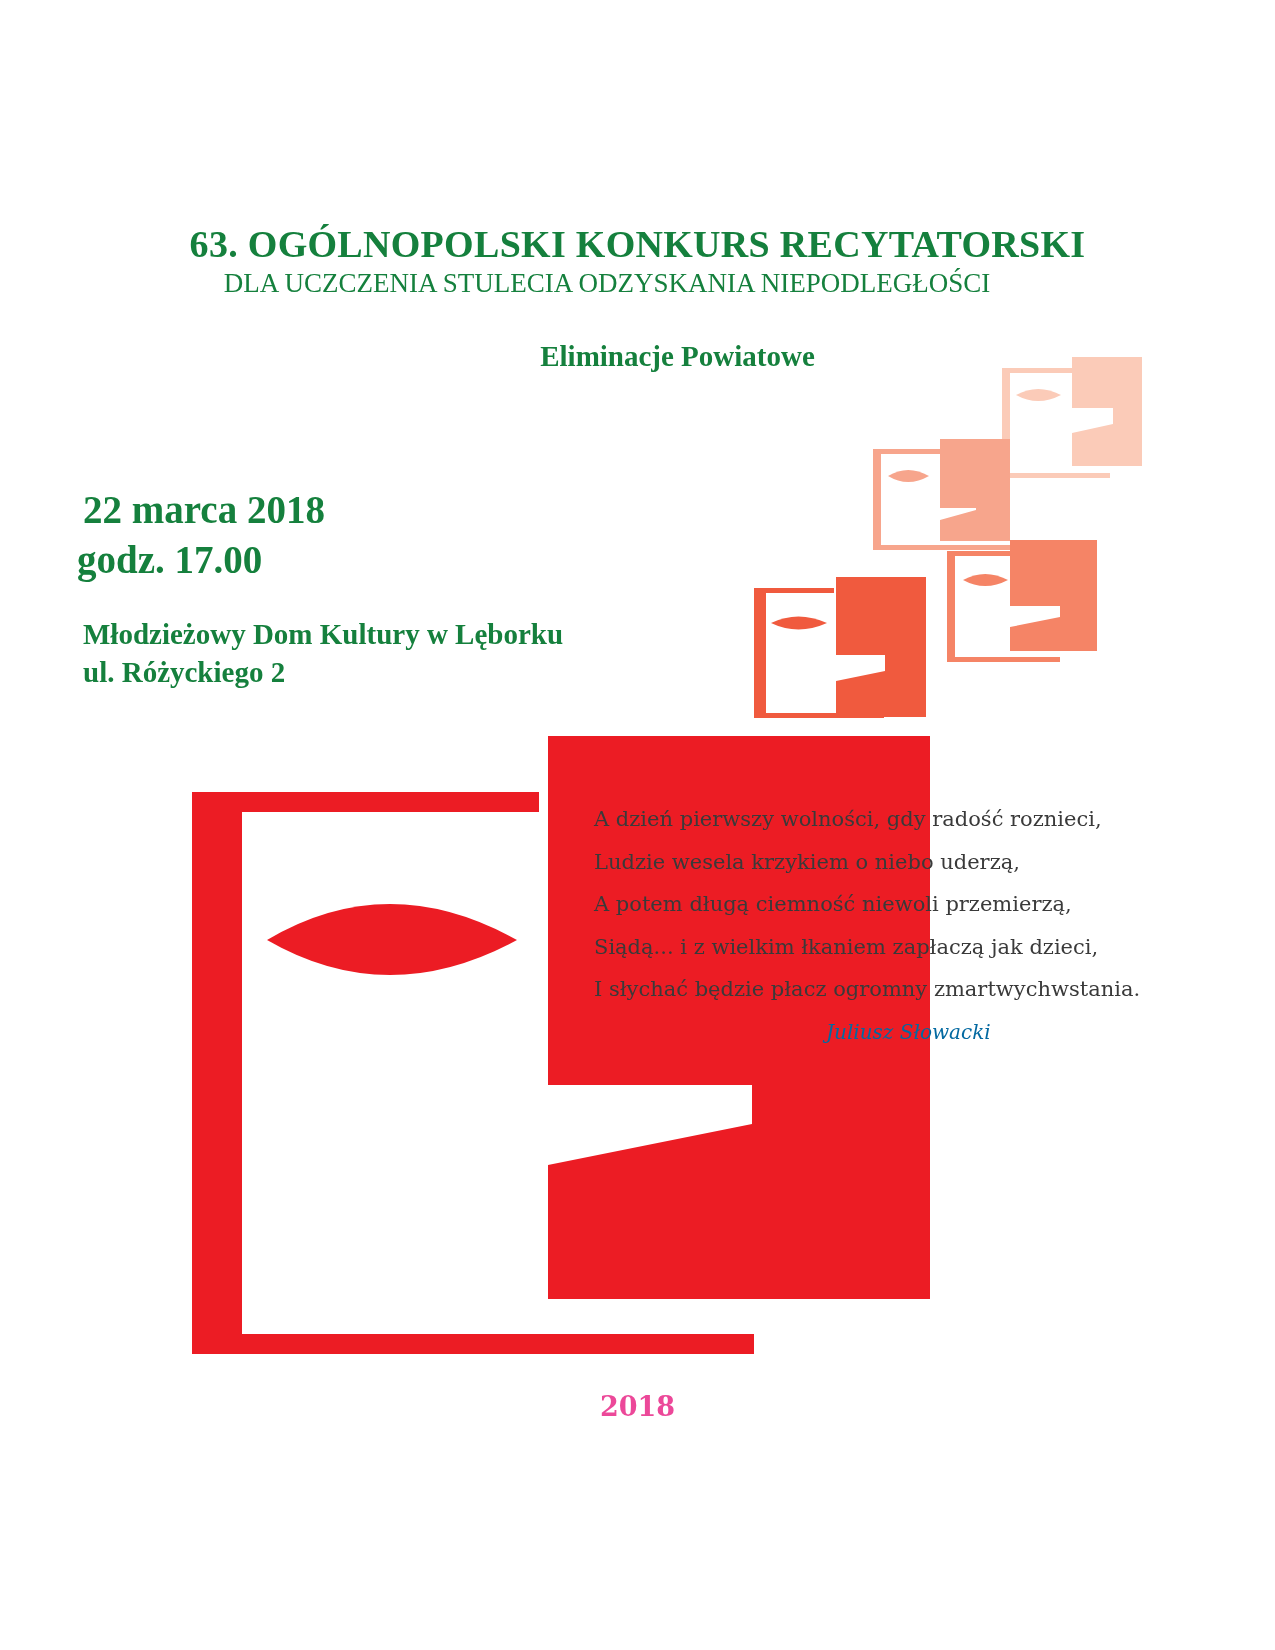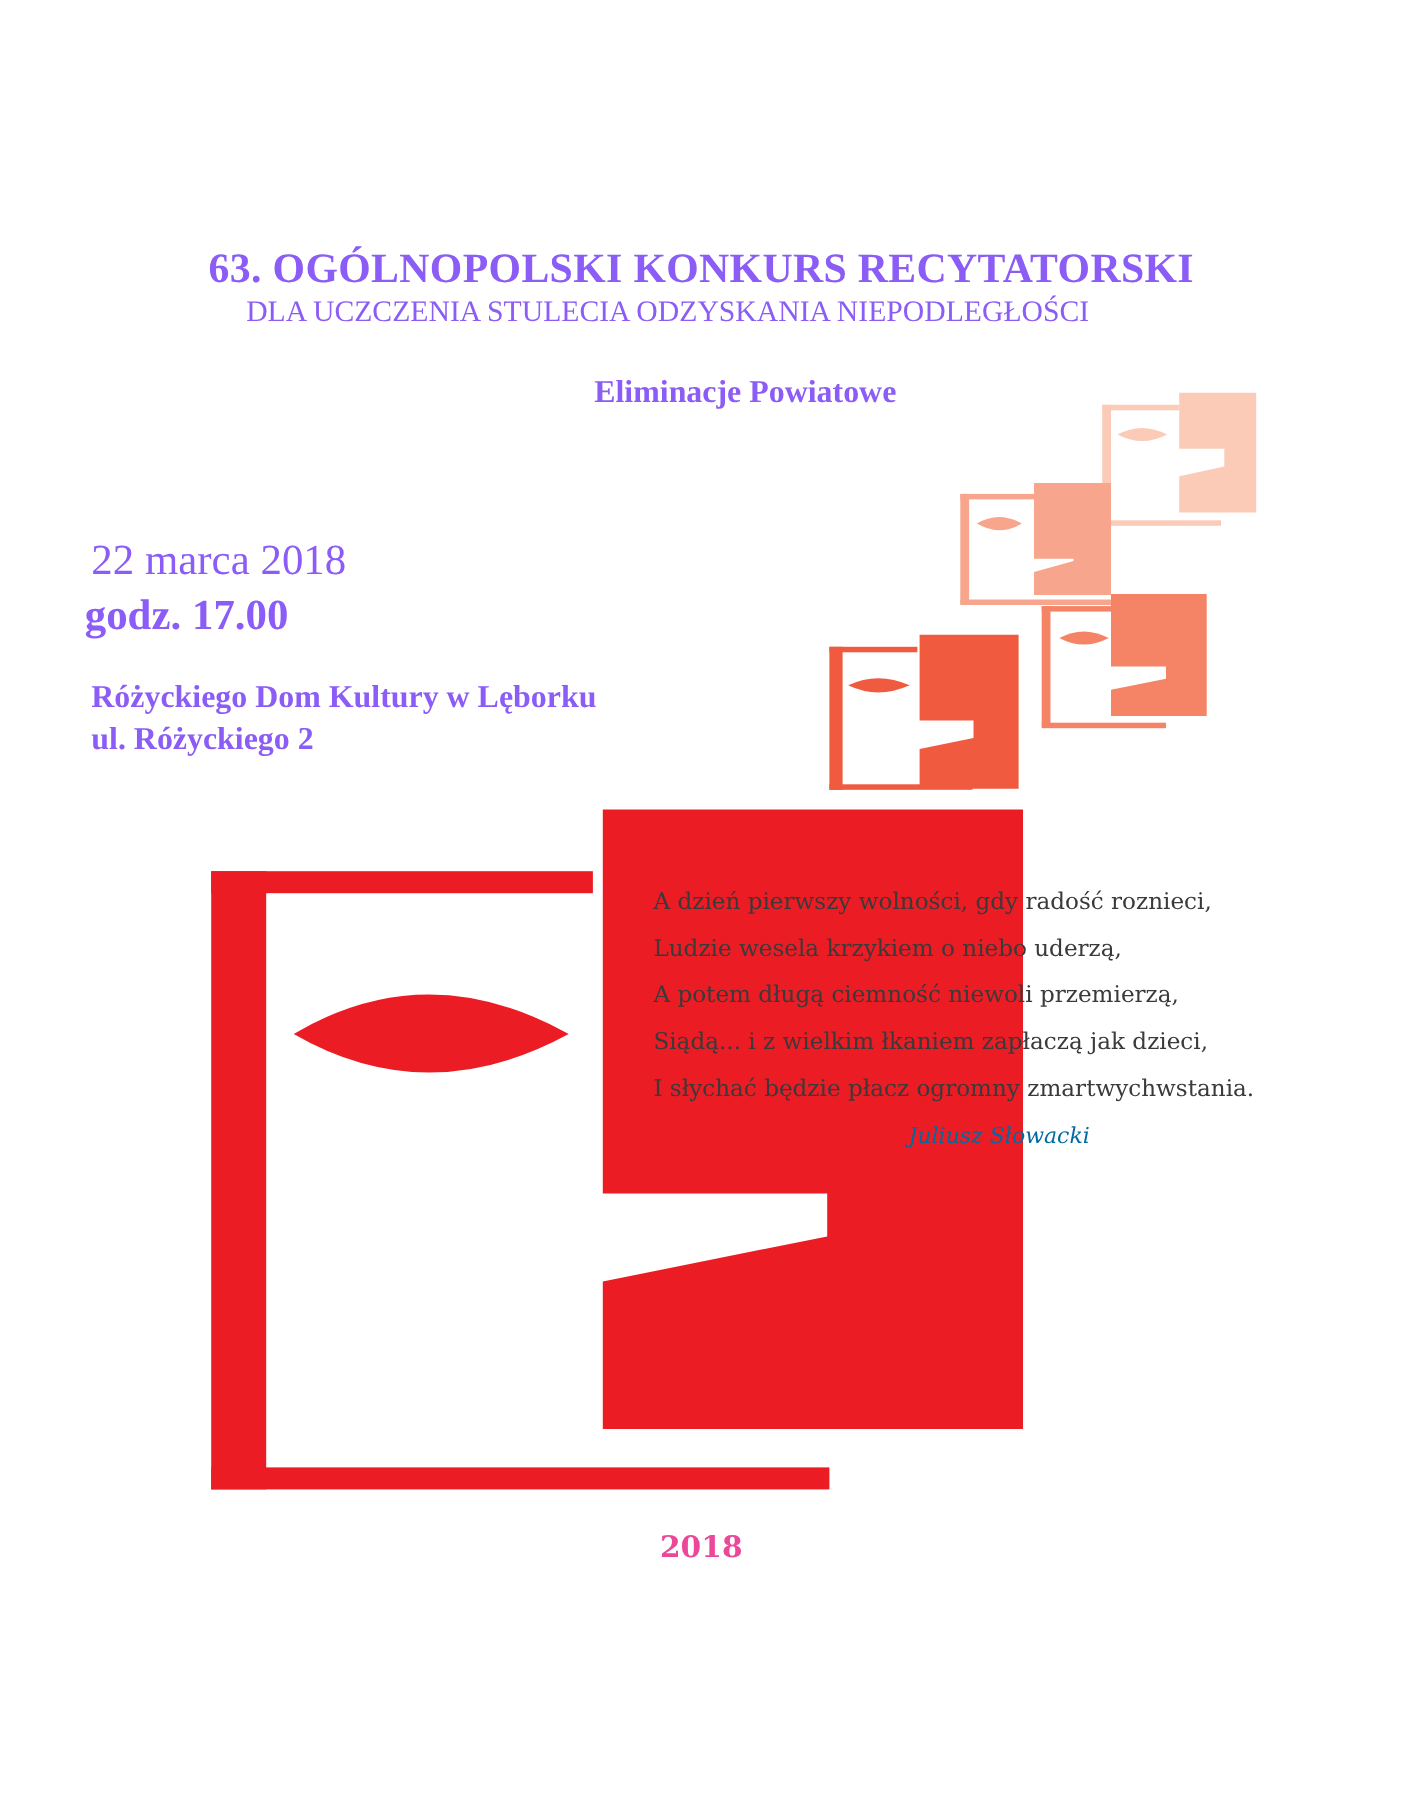--- a/index.html
+++ b/index.html
@@ -1,31 +1,31 @@
 <!DOCTYPE html>
 <html><head>
 <meta charset="utf-8">
 <style>
   html, body { margin: 0; padding: 0; background: #ffffff; }
   body { width: 1275px; height: 1650px; position: relative; overflow: hidden; }
   .abs { position: absolute; }
-  .serif { font-family: "Liberation Serif", "DejaVu Serif", serif; color: #8b5cf6; }
+  .serif { font-family: "Liberation Serif", "DejaVu Serif", serif; color: #15803d; }
   .title {
     left: 0; width: 1275px; top: 222px; text-align: center;
     font-size: 38px; font-weight: bold; letter-spacing: 0.3px;
   }
   .subtitle {
     left: 0; width: 1214px; top: 268px; text-align: center;
     font-size: 27px; font-weight: normal;
   }
   .section {
     left: 0; width: 1275px; top: 340px; text-align: center;
     font-size: 29px; font-weight: bold; padding-left: 40px;
   }
-  .date { left: 83px; top: 487px; font-size: 39px; font-weight: normal; }
+  .date { left: 83px; top: 487px; font-size: 39px; font-weight: bold; }
   .time { left: 77px; top: 537px; font-size: 39px; font-weight: bold; }
   .venue { left: 83px; top: 618px; font-size: 29px; font-weight: bold; }
   .street { left: 83px; top: 656px; font-size: 29px; font-weight: bold; }
 
   svg.art { position: absolute; left: 0; top: 0; }
 
   .poem {
     left: 569px; top: 798px;
     font-family: "DejaVu Serif", "Liberation Serif", serif;
     font-size: 21px; line-height: 42.5px; color: #3a3a3a;
@@ -88,21 +88,21 @@
     <path d="M267 940 Q388 868 517 940 Q388 1010 267 940 Z"></path>
   </g>
 </svg>
 
 <div class="abs serif title">63. OGÓLNOPOLSKI KONKURS RECYTATORSKI</div>
 <div class="abs serif subtitle">DLA UCZCZENIA STULECIA ODZYSKANIA NIEPODLEGŁOŚCI</div>
 <div class="abs serif section">Eliminacje Powiatowe</div>
 
 <div class="abs serif date">22 marca 2018</div>
 <div class="abs serif time">godz. 17.00</div>
-<div class="abs serif venue">Różyckiego Dom Kultury w Lęborku</div>
+<div class="abs serif venue">Młodzieżowy Dom Kultury w Lęborku</div>
 <div class="abs serif street">ul. Różyckiego 2</div>
 
 <div class="abs poem">
   <div>A dzień pierwszy wolności, gdy radość roznieci,</div>
   <div>Ludzie wesela krzykiem o niebo uderzą,</div>
   <div>A potem długą ciemność niewoli przemierzą,</div>
   <div>Siądą... i z wielkim łkaniem zapłaczą jak dzieci,</div>
   <div>I słychać będzie płacz ogromny zmartwychwstania.</div>
 </div>
 <div class="abs author">Juliusz  Słowacki</div>

